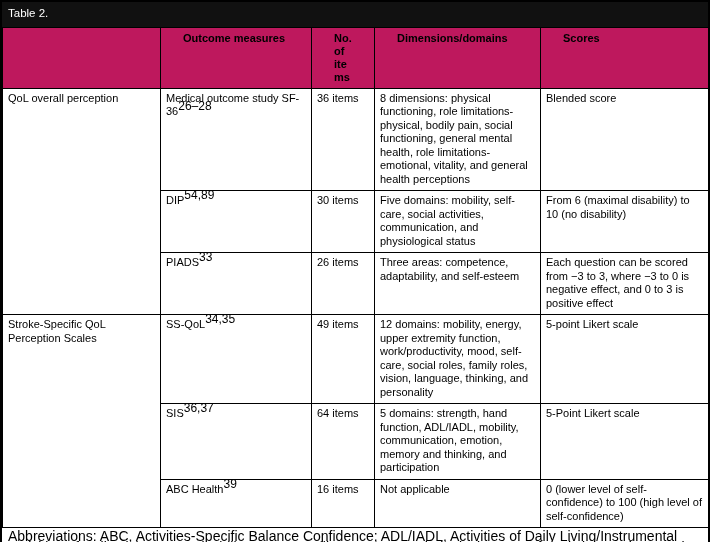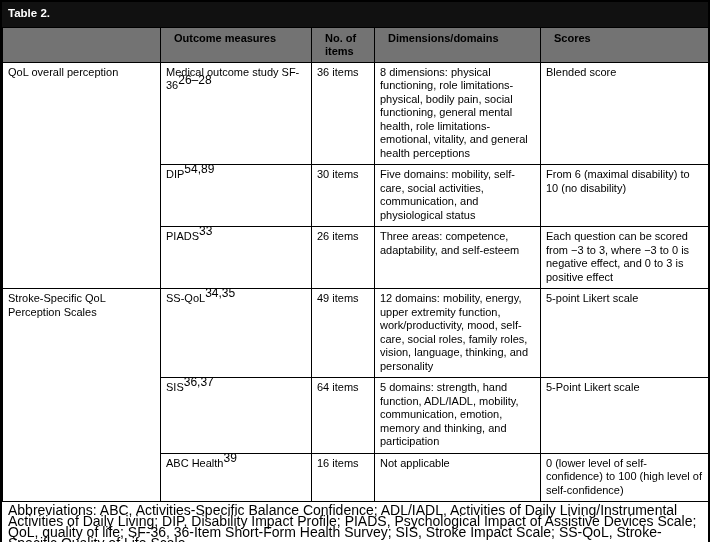--- a/index.html
+++ b/index.html
@@ -22,21 +22,21 @@
     background: #111111;
     color: #ffffff;
     display: flex;
     align-items: flex-start;
     gap: 8px;
     padding: 5px 8px 6px 6px;
     font-size: 11.5px;
     line-height: 13.5px;
   }
   .title-bar .tnum {
-    font-weight: bold;
+    font-weight: normal;
     white-space: nowrap;
     flex-shrink: 0;
   }
   .title-bar .ttext {
     font-weight: normal;
   }
 
   
   table.outcome-table {
     width: 100%;
@@ -54,25 +54,25 @@
     border: 1px solid #000000;
     vertical-align: top;
     text-align: left;
     font-size: 11px;
     line-height: 13.5px;
     padding: 3px 5px 4px 5px;
     word-wrap: break-word;
   }
 
   table.outcome-table thead th {
-    background: #737373;
+    background: #be185d;
     font-weight: bold;
     font-size: 11px;
     line-height: 13px;
-    padding: 4px 13px;
+    padding: 4px 22px;
   }
 
   td.category-cell {
     font-weight: normal;
   }
 
   sup.ref {
     font-size: 12px;
     line-height: 0;
     vertical-align: super;

